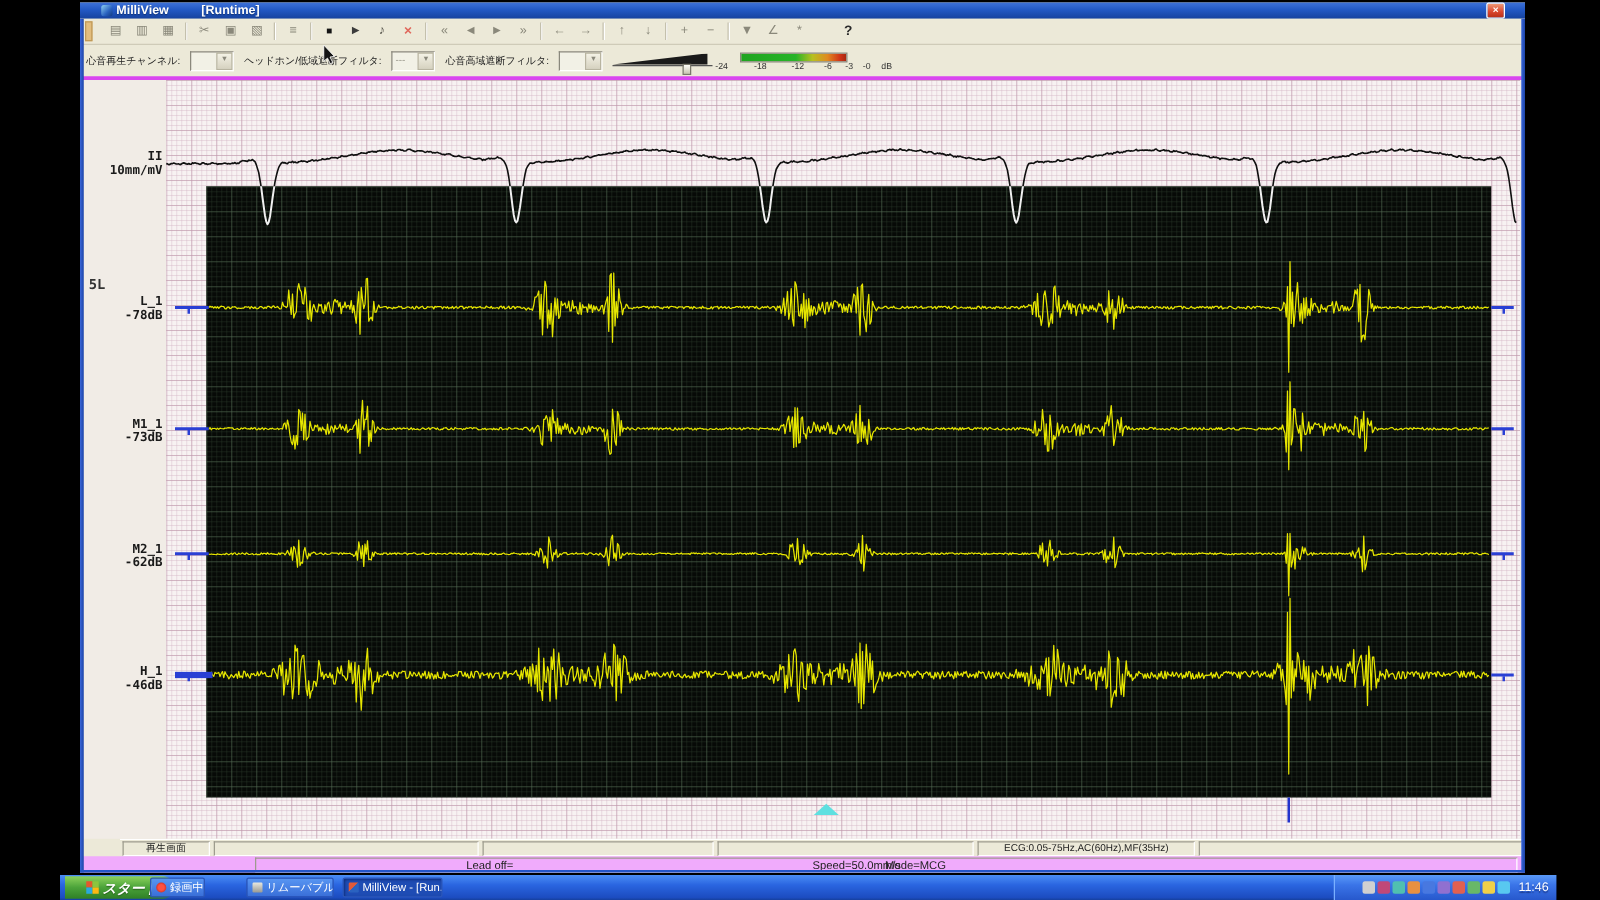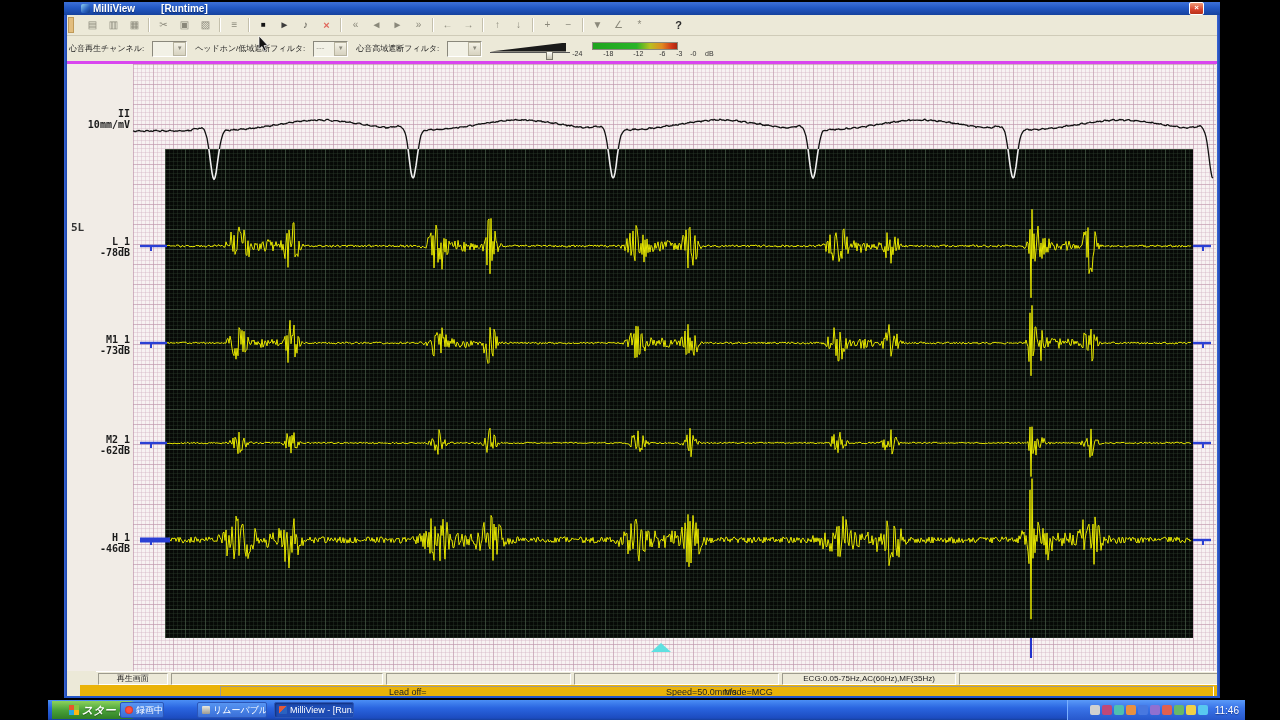--- a/index.html
+++ b/index.html
@@ -87,21 +87,21 @@
     line-height:11px;white-space:pre;z-index:20;}
   .side-label{position:absolute;left:7px;top:157px;font-family:"DejaVu Sans Mono",monospace;
     font-size:11px;font-weight:bold;color:#333;z-index:20;}
 
   
   .status1{height:12px;flex:0 0 12px;background:#ece9d8;display:flex;gap:3px;
     padding:1px 2px 0 2px;border-top:1px solid #fff;margin-left:32px;}
   .s-panel{height:10px;border:1px solid;border-color:#9d9b8d #fff #fff #9d9b8d;
     font-size:8px;line-height:9px;color:#222;padding:0 3px;overflow:hidden;white-space:nowrap;
     text-align:center;}
-  .status2{height:13px;flex:0 0 13px;background:#eab308;position:relative;font-size:9px;color:#222;margin-left:16px;}
+  .status2{height:13px;flex:0 0 13px;background:#f0abfc;position:relative;font-size:9px;color:#222;}
   .s2-panel{position:absolute;left:140px;right:6px;top:1px;height:10px;
     border:1px solid;border-color:#9d9b8d #fff #fff #9d9b8d;}
   .s2-text{position:absolute;top:2px;white-space:nowrap;}
   .s2-lead{left:309px;} .s2-speed{left:586px;} .s2-mode{left:644px;}
 
   
   .taskbar{position:absolute;left:48px;top:700px;width:1197px;height:20px;
     background:linear-gradient(180deg,#4b8ef5 0%,#2a65e0 40%,#1c4cc0 90%,#16409e 100%);
     display:flex;align-items:center;}
   .start-btn{position:absolute;left:4px;top:1px;height:18px;width:62px;display:flex;align-items:center;
@@ -292,21 +292,21 @@
           <rect x="86" y="380" width="2" height="4" fill="#2a3fd4"></rect>
           <rect x="1129" y="377.8" width="18" height="2.4" fill="#2a3fd4"></rect>
           <rect x="1138" y="380" width="2" height="4" fill="#2a3fd4"></rect>
           <rect x="76" y="473.5" width="30" height="5" fill="#2a3fd4"></rect>
           <rect x="86" y="477" width="2" height="4" fill="#2a3fd4"></rect>
           <rect x="1129" y="474.79999999999995" width="18" height="2.4" fill="#2a3fd4"></rect>
           <rect x="1138" y="477" width="2" height="4" fill="#2a3fd4"></rect>
           <rect x="966" y="574" width="2" height="20" fill="#2233cc"></rect>
           <polygon points="587,588 607,588 597,579" fill="#5ee0e0"></polygon>
         </svg>
-    <div class="ch-label" style="top: 44px;"><div>II</div><div>10mm/mV</div></div>
+    <div class="ch-label" style="top: 56px;"><div>II</div><div>10mm/mV</div></div>
         <div class="ch-label" style="top: 172px;"><div>L_1</div><div>-78dB</div></div>
         <div class="ch-label" style="top: 270px;"><div>M1_1</div><div>-73dB</div></div>
         <div class="ch-label" style="top: 370px;"><div>M2_1</div><div>-62dB</div></div>
         <div class="ch-label" style="top: 468px;"><div>H_1</div><div>-46dB</div></div>
       </div>
 
     <div class="status1" id="status1">
         <span class="s-panel" style="width: 66px;">再生画面</span>
         <span class="s-panel" style="width: 218px;"></span>
         <span class="s-panel" style="width: 190px;"></span>

